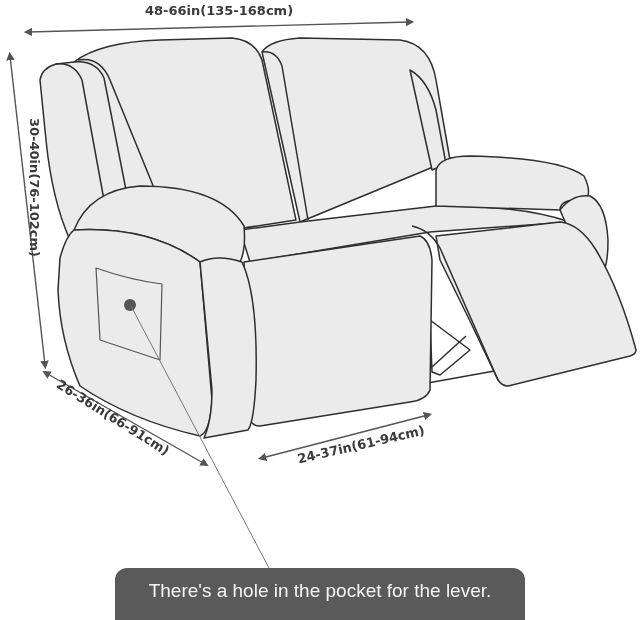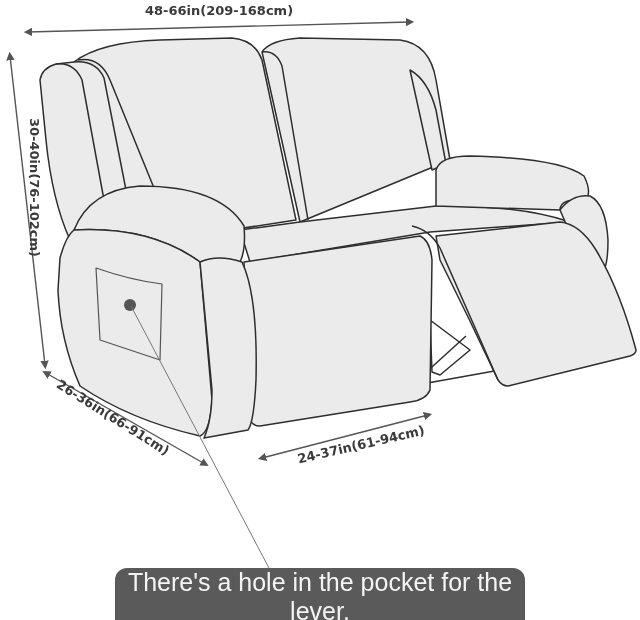--- a/index.html
+++ b/index.html
@@ -3,21 +3,21 @@
 <meta charset="utf-8">
 <style>
   html, body { margin: 0; padding: 0; background: #ffffff; }
   body { width: 640px; height: 620px; position: relative; overflow: hidden; font-family: "DejaVu Sans", sans-serif; }
   .canvas { position: absolute; left: 0; top: 0; width: 640px; height: 620px; }
   .dim-label { position: absolute; font-family: "DejaVu Sans", sans-serif; font-weight: bold; font-size: 13px; color: #3a3a3a; white-space: nowrap; transform-origin: center center; }
   .dim-width { left: 145px; top: 3px; }
   .dim-height { left: -36px; top: 180px; transform: rotate(90deg); width: 140px; text-align: center; }
   .dim-depth { left: 48px; top: 410px; transform: rotate(32deg); }
   .dim-seat { left: 296px; top: 437px; transform: rotate(-13deg); }
-  .caption { position: absolute; left: 115px; top: 568px; width: 410px; height: 52px; background: #5a5a5a; border-radius: 12px 12px 0 0; color: #f4f4f4; font-family: "Liberation Sans", sans-serif; font-size: 25px; box-sizing: border-box; text-align: center; }
+  .caption { position: absolute; left: 115px; top: 568px; width: 410px; height: 52px; background: #5a5a5a; border-radius: 12px 12px 0 0; color: #f4f4f4; font-family: "Liberation Sans", sans-serif; font-size: 19px; box-sizing: border-box; padding-top: 12px; text-align: center; }
 </style>
 </head>
 <body>
 
 <svg class="canvas" viewBox="0 0 640 620" width="640" height="620" xmlns="http://www.w3.org/2000/svg">
   <defs>
     <marker id="arrow" viewBox="0 0 10 10" refX="5" refY="5" markerWidth="6" markerHeight="6" orient="auto-start-reverse">
       <path d="M0,0 L10,5 L0,10 z" fill="#555"></path>
     </marker>
   </defs>
@@ -63,18 +63,18 @@
 
     <path d="M200,262 Q218,254 242,262 Q258,296 256,380 Q254,422 248,430 L204,438 Q212,420 212,390 Z"></path>
 
     <path d="M96,268 Q130,280 162,284 L160,360 L100,340 Z" fill="none" stroke="#555" stroke-width="1.2"></path>
   </g>
 
   <circle cx="130" cy="305" r="6" fill="#555"></circle>
   <line x1="131" y1="306" x2="270" y2="570" stroke="#777" stroke-width="1"></line>
 </svg>
 
-<div class="dim-label dim-width">48-66in(209-168cm)</div>
+<div class="dim-label dim-width">48-66in(135-168cm)</div>
 <div class="dim-label dim-height">30-40in(76-102cm)</div>
 <div class="dim-label dim-depth">26-36in(66-91cm)</div>
 <div class="dim-label dim-seat">24-37in(61-94cm)</div>
 
 <div class="caption">There's a hole in the pocket for the lever.</div>
 
 </body></html>

